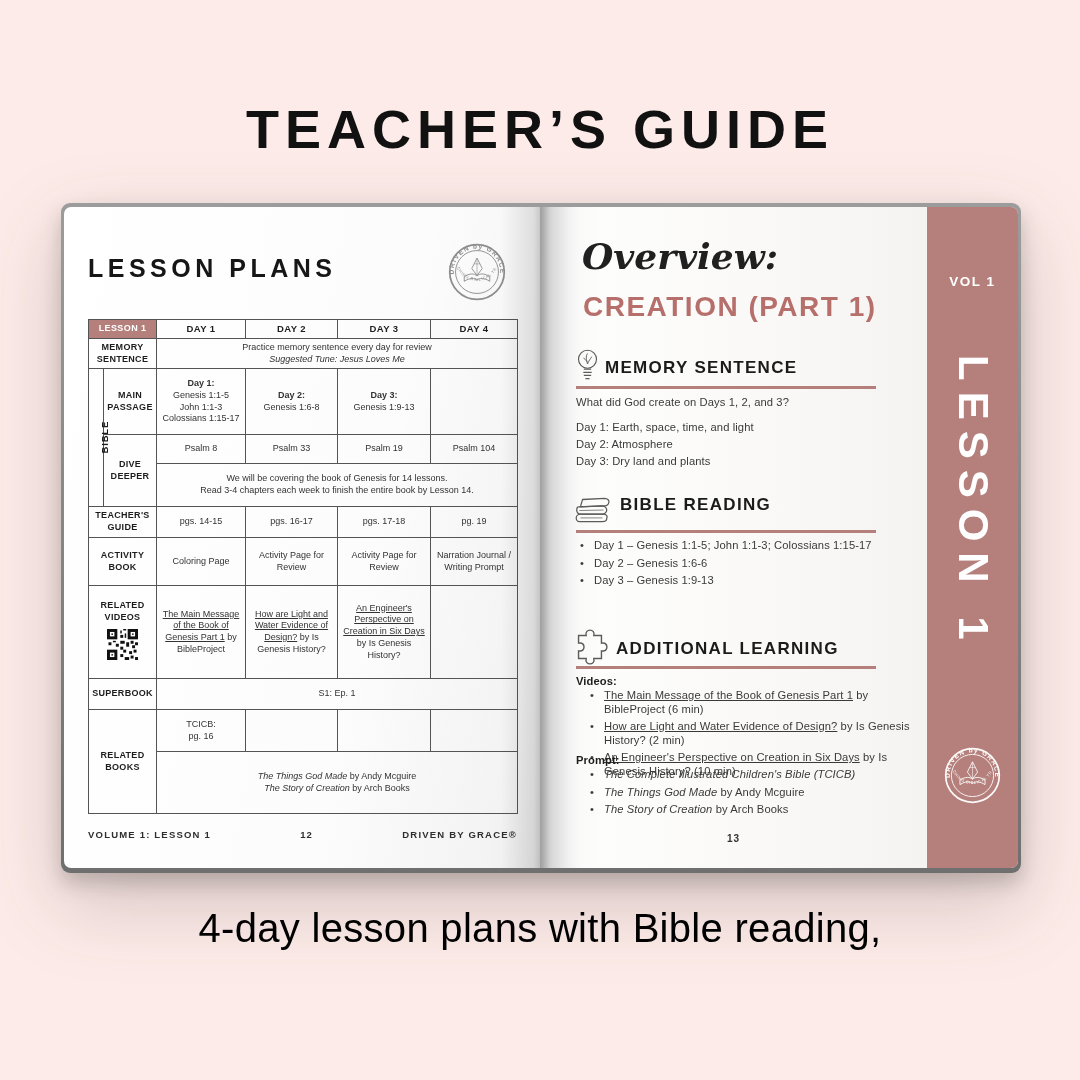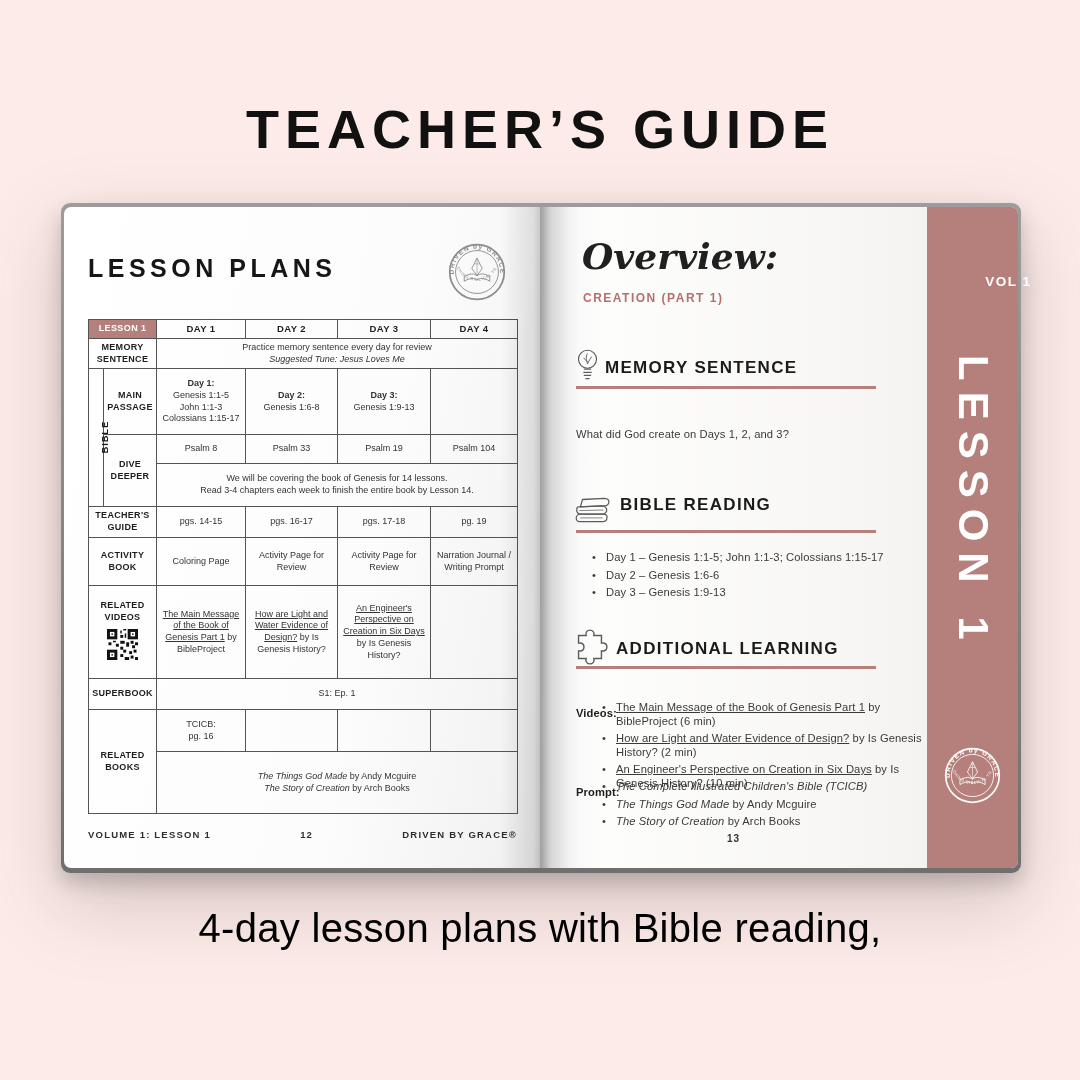--- a/index.html
+++ b/index.html
@@ -48,37 +48,37 @@
     letter-spacing:.8px;white-space:nowrap;color:#1d1d1d;}
   .bold-line{font-weight:bold;}
   .it{font-style:italic;}
   .u{text-decoration:underline;}
   .qr{margin-top:5px;}
   
   .rp-overview{position:absolute;left:42px;top:28px;margin:0;
     font-family:"DejaVu Serif",serif;font-style:italic;font-weight:bold;
     font-size:36px;color:#202020;}
   .rp-subtitle{position:absolute;left:43px;top:84px;margin:0;
-    font-size:12px;font-weight:bold;letter-spacing:1.5px;color:#b66f6b;}
+    font-size:28px;font-weight:bold;letter-spacing:1.5px;color:#b66f6b;}
   .sec-head{position:absolute;margin:0;font-size:17px;font-weight:bold;
     letter-spacing:1.3px;color:#1b1b1b;}
   .rule{position:absolute;width:300px;height:2.5px;background:#b5807c;}
-  .body-txt{position:absolute;font-size:11.2px;color:#3a3a3a;letter-spacing:.1px;margin-top:32px;}
+  .body-txt{position:absolute;font-size:11.2px;color:#3a3a3a;letter-spacing:.1px;}
   .rp-icon{position:absolute;color:#5c5c5c;}
-  ul.dotlist{list-style:none;margin:12px;padding:0;}
+  ul.dotlist{list-style:none;margin:0;padding:0;}
   ul.dotlist li{position:relative;padding-left:16px;margin-bottom:4px;line-height:13.5px;}
   ul.dotlist li::before{content:"•";position:absolute;left:2px;}
   .grp-label{font-weight:bold;color:#1d1d1d;}
   .pg-num{position:absolute;left:0;top:626px;width:387px;text-align:center;
     font-size:10px;font-weight:bold;color:#333;letter-spacing:1px;}
   
   .band{position:absolute;right:0;top:0;width:91px;height:661px;background:#b5807c;
     border-radius:0 7px 7px 0;}
   .band-vol{position:absolute;top:67px;left:0;width:91px;text-align:center;
-    font-size:13.5px;font-weight:bold;letter-spacing:1.5px;color:#fff;padding-left:36px;}
+    font-size:13.5px;font-weight:bold;letter-spacing:1.5px;color:#fff;}
   .band-lesson{position:absolute;top:148px;left:50%;transform:translateX(-50%);
     writing-mode:vertical-rl;font-size:42px;font-weight:bold;letter-spacing:11px;
     color:#fff;white-space:nowrap;}
   .band-logo{position:absolute;left:17px;top:540px;color:#ffffff;opacity:.96;}
   
   .caption{position:absolute;top:898px;left:0;width:1080px;text-align:center;
     font-size:40px;font-weight:normal;color:#000000;line-height:60px;letter-spacing:.3px;}
 </style>
 </head>
 <body>
@@ -279,20 +279,25 @@
     <div class="page page-right">
       <h2 class="rp-overview">Overview:</h2>
       <h3 class="rp-subtitle">CREATION (PART 1)</h3>
 
       <svg class="rp-icon" style="left:36px;top:141px" width="23" height="33" viewBox="0 0 22 31">
           <use href="#bulb"></use>
         </svg>
       <h4 class="sec-head" style="left:65px;top:151px">MEMORY SENTENCE</h4>
       <div class="rule" style="left:36px;top:179px"></div>
       <div class="body-txt" style="left:36px;top:189px">What did God create on Days 1, 2, and 3?</div>
+      <div class="body-txt" style="left:36px;top:212px;line-height:17px">
+        <div>Day 1: Earth, space, time, and light</div>
+        <div>Day 2: Atmosphere</div>
+        <div>Day 3: Dry land and plants</div>
+      </div>
 
       <svg class="rp-icon" style="left:32px;top:288px" width="40" height="29" viewBox="0 0 38 27">
           <use href="#bookstack"></use>
         </svg>
       <h4 class="sec-head" style="left:80px;top:288px">BIBLE READING</h4>
       <div class="rule" style="left:36px;top:323px"></div>
       <ul class="dotlist body-txt" style="left:38px;top:332px;width:330px">
         <li>Day 1 – Genesis 1:1-5; John 1:1-3; Colossians 1:15-17</li>
         <li>Day 2 – Genesis 1:6-6</li>
         <li>Day 3 – Genesis 1:9-13</li>

